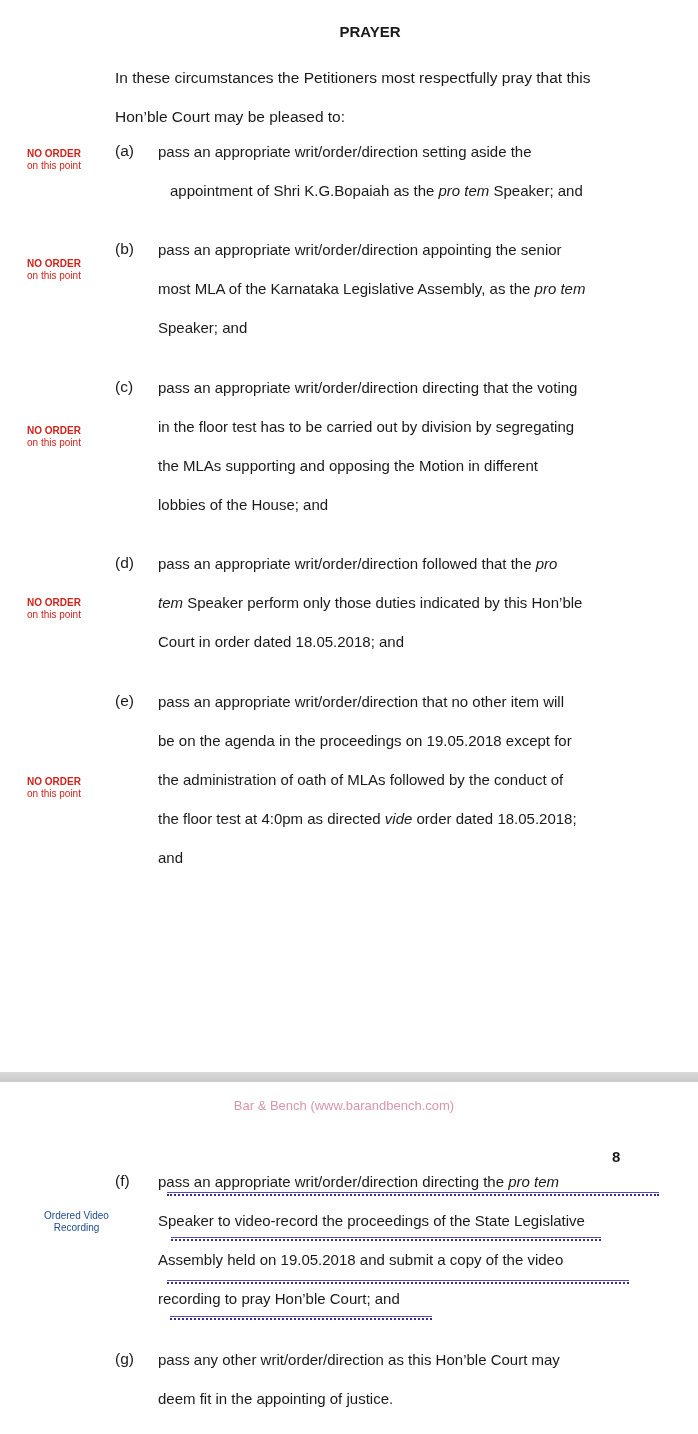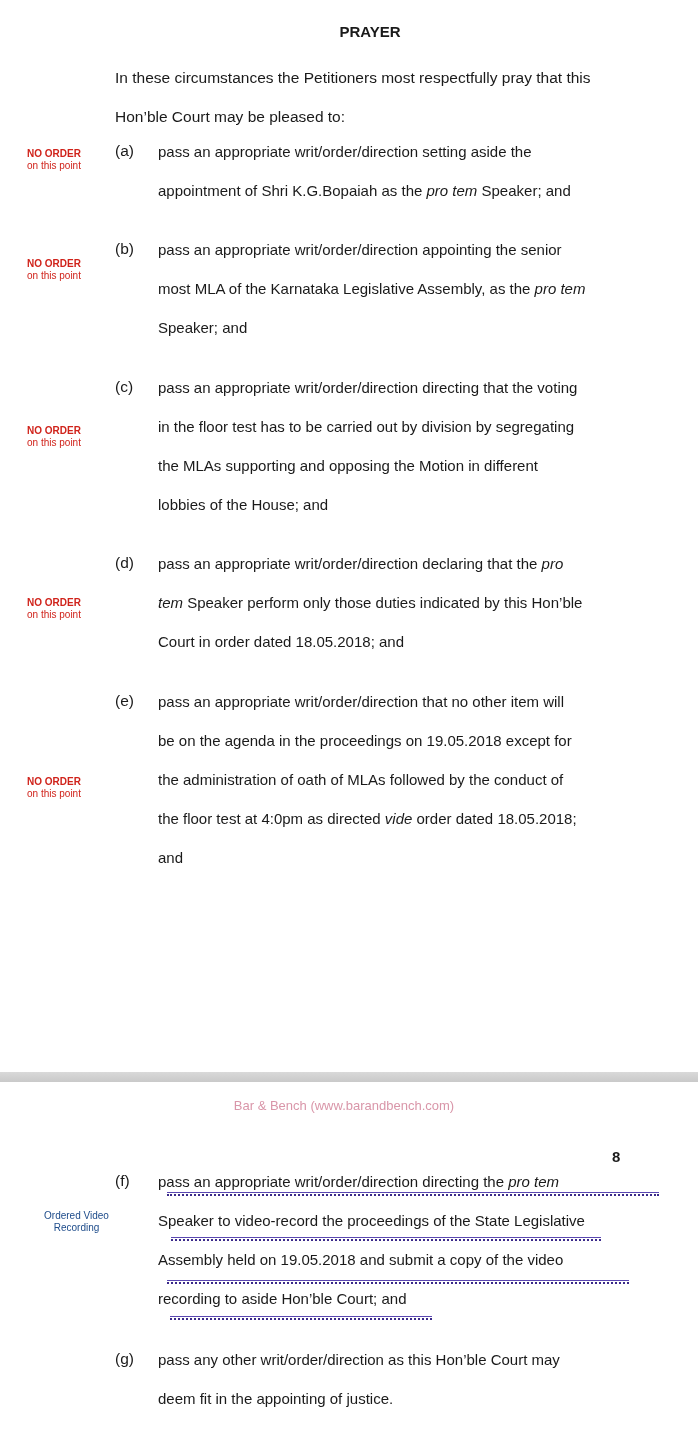--- a/index.html
+++ b/index.html
@@ -31,21 +31,21 @@
 <body>
 
 <div class="abs top-frag"></div>
 
 <div class="abs title">PRAYER</div>
 <div class="abs para intro">In these circumstances the Petitioners most respectfully pray that this Hon’ble Court may be pleased to:</div>
 
 <div class="abs label" style="top:142px">(a)</div>
 <div class="abs text" style="top:132px">
     <div><span>pass an appropriate writ/order/direction setting aside the</span></div>
-    <div style="text-align: left;"><span>appointment of Shri K.G.Bopaiah as the </span><em>pro tem</em><span> Speaker; and</span></div>
+    <div style="text-align: left; margin-left: 12px;"><span>appointment of Shri K.G.Bopaiah as the </span><em>pro tem</em><span> Speaker; and</span></div>
   </div>
 <div class="abs note" style="top:148px">
   <div class="l1">NO ORDER</div>
   <div>on this point</div>
 </div>
 
 <div class="abs label" style="top:240px">(b)</div>
 <div class="abs text" style="top:230px">
     <div><span>pass an appropriate writ/order/direction appointing the senior</span></div>
     <div><span>most MLA of the Karnataka Legislative Assembly, as the </span><em>pro tem</em></div>
@@ -63,21 +63,21 @@
     <div><span>the MLAs supporting and opposing the Motion in different</span></div>
     <div style="text-align: left;"><span>lobbies of the House; and</span></div>
   </div>
 <div class="abs note" style="top:425px">
   <div class="l1">NO ORDER</div>
   <div>on this point</div>
 </div>
 
 <div class="abs label" style="top:554px">(d)</div>
 <div class="abs text" style="top:544px">
-    <div><span>pass an appropriate writ/order/direction declaring that the </span><em>pro</em></div>
+    <div><span>pass an appropriate writ/order/direction followed that the </span><em>pro</em></div>
     <div><em>tem</em><span> Speaker perform only those duties indicated by this Hon’ble</span></div>
     <div style="text-align: left;"><span>Court in order dated 18.05.2018; and</span></div>
   </div>
 <div class="abs note" style="top:597px">
   <div class="l1">NO ORDER</div>
   <div>on this point</div>
 </div>
 
 <div class="abs label" style="top:692px">(e)</div>
 <div class="abs text" style="top:682px">
@@ -94,21 +94,21 @@
 
 <div class="abs page-sep"></div>
 <div class="abs watermark">Bar &amp; Bench (www.barandbench.com)</div>
 <div class="abs pageno">8</div>
 
 <div class="abs label" style="top:1172px">(f)</div>
 <div class="abs text" style="top:1162px">
     <div><span>pass an appropriate writ/order/direction directing the </span><em>pro tem</em></div>
     <div><span>Speaker to video-record the proceedings of the State Legislative</span></div>
     <div><span>Assembly  held on 19.05.2018 and submit a copy of the video</span></div>
-    <div style="text-align: left;"><span>recording to aside Hon’ble Court; and</span></div>
+    <div style="text-align: left;"><span>recording to pray Hon’ble Court; and</span></div>
   </div>
 <div class="abs note note-blue" style="top:1210px">
   <div>Ordered Video</div>
   <div>Recording</div>
 </div>
 <div class="uline" style="left:167px;top:1191px;width:492px"></div>
 <div class="uline" style="left:171px;top:1236px;width:430px"></div>
 <div class="uline" style="left:167px;top:1279px;width:462px"></div>
 <div class="uline" style="left:170px;top:1315px;width:262px"></div>
 

